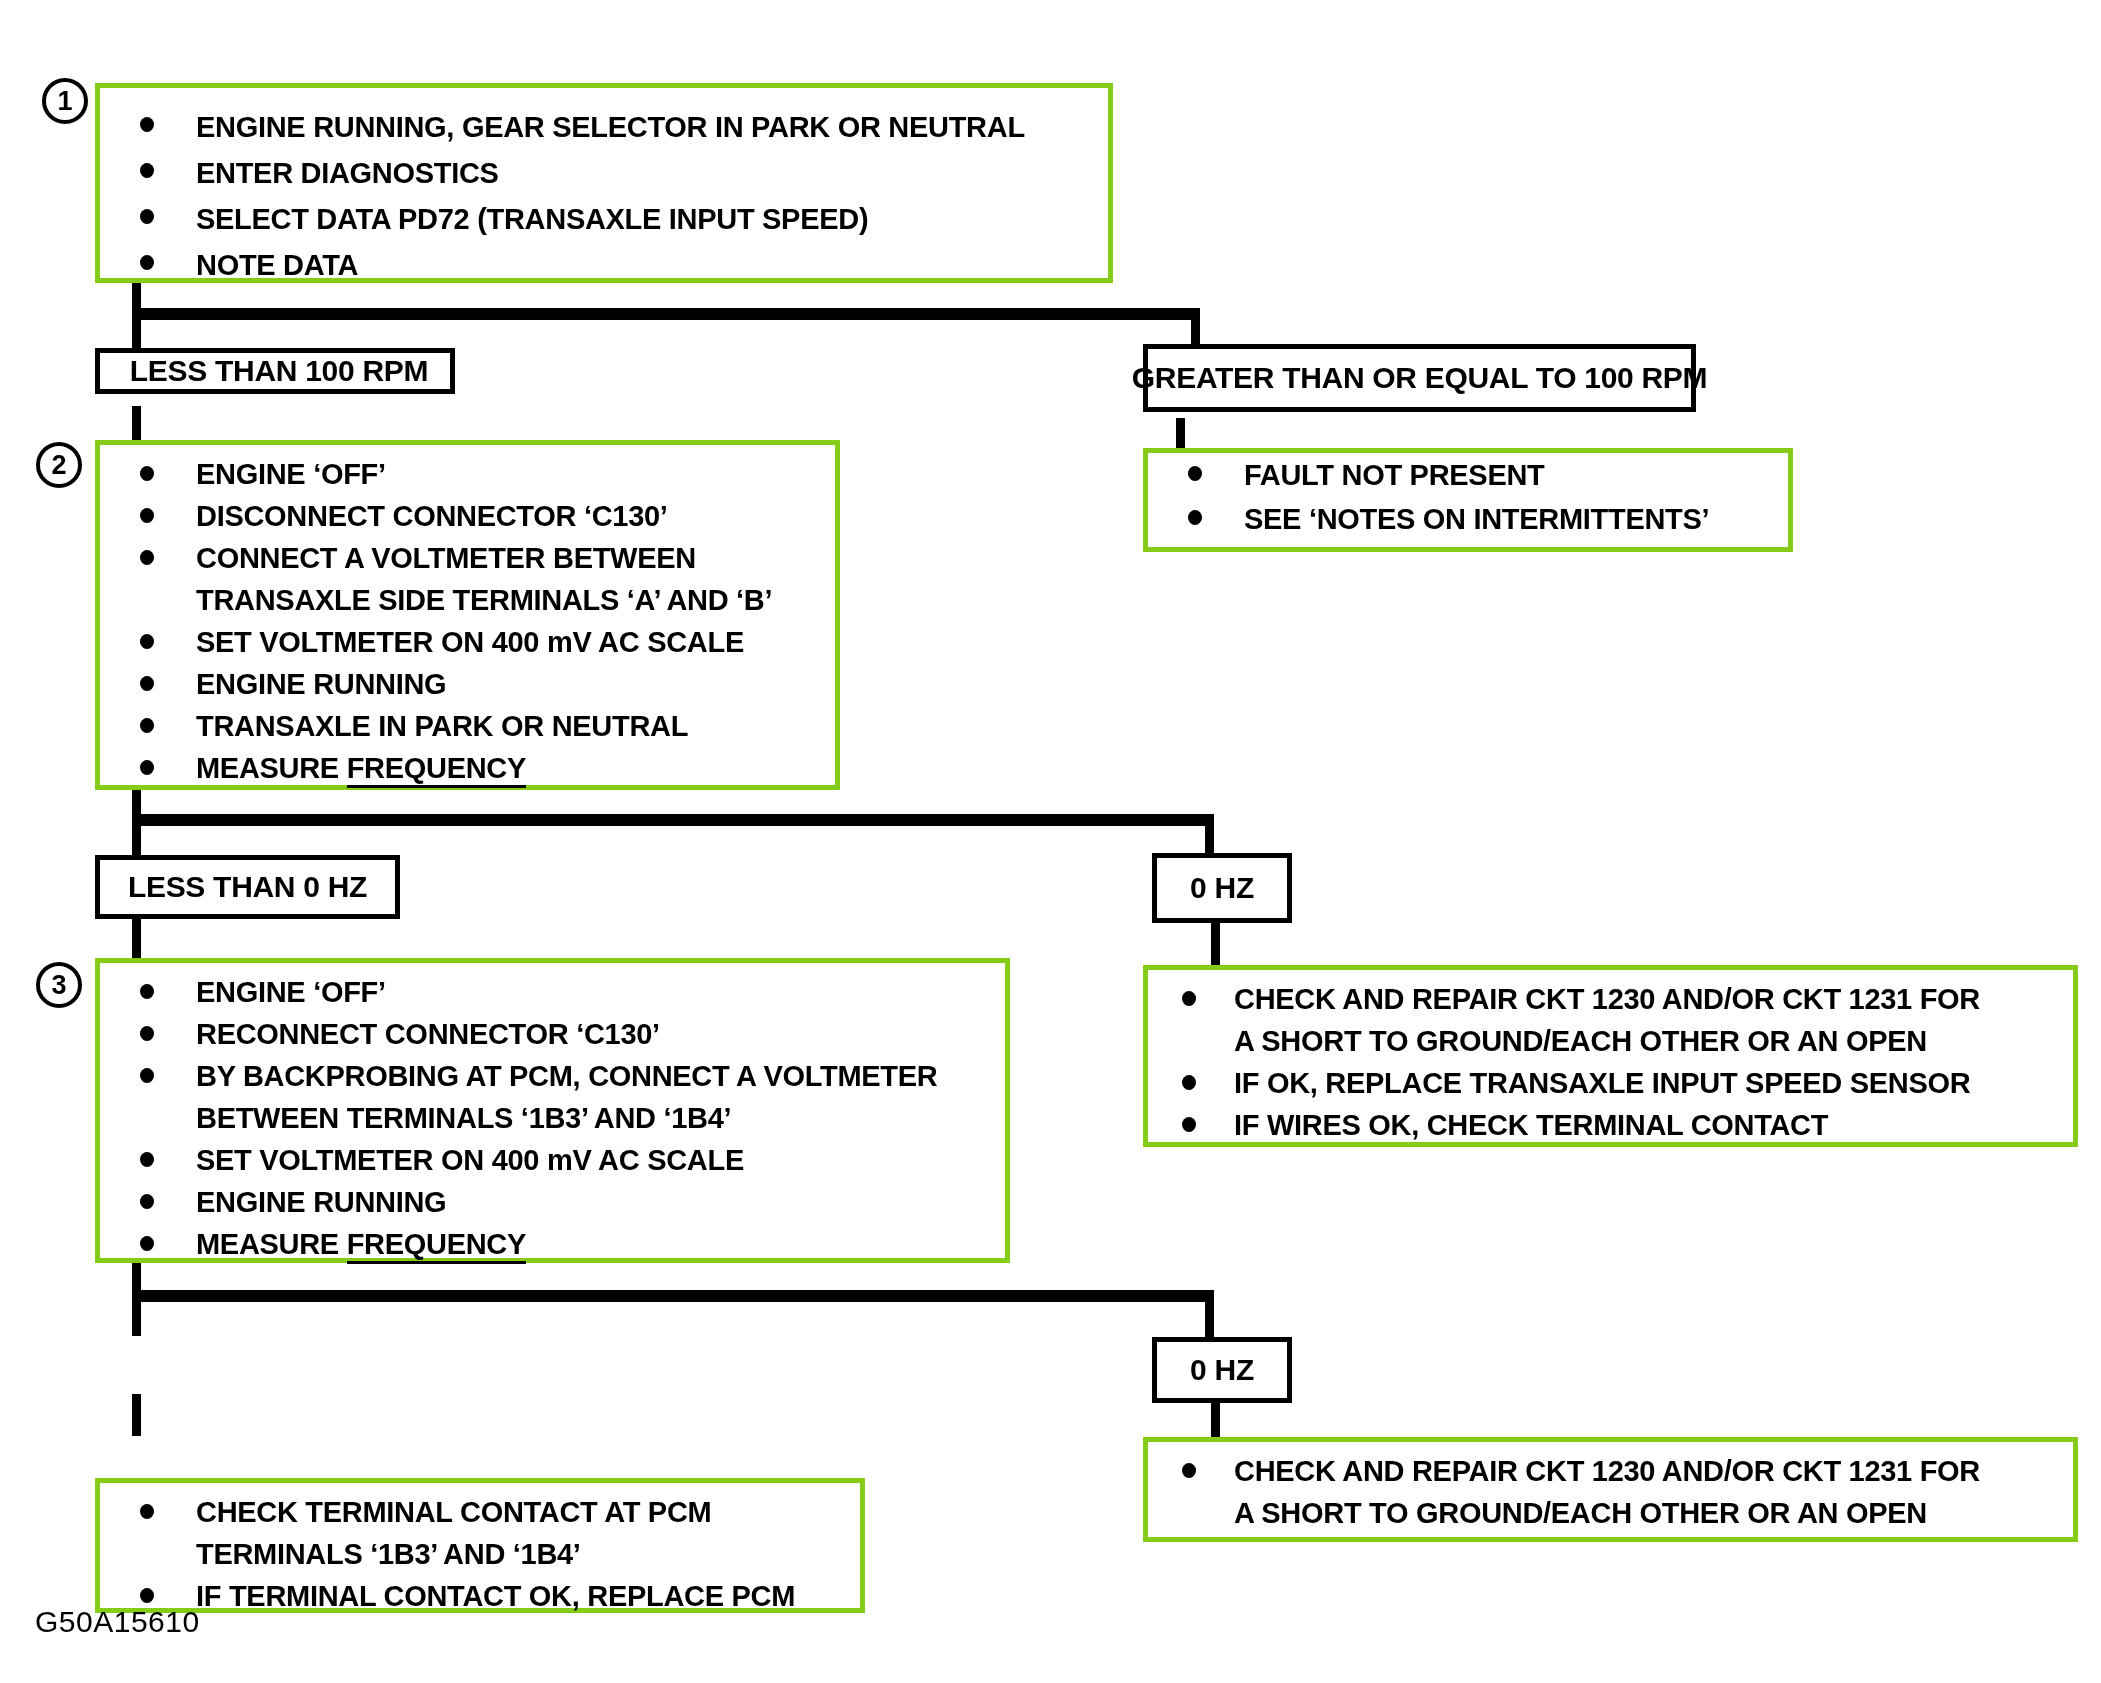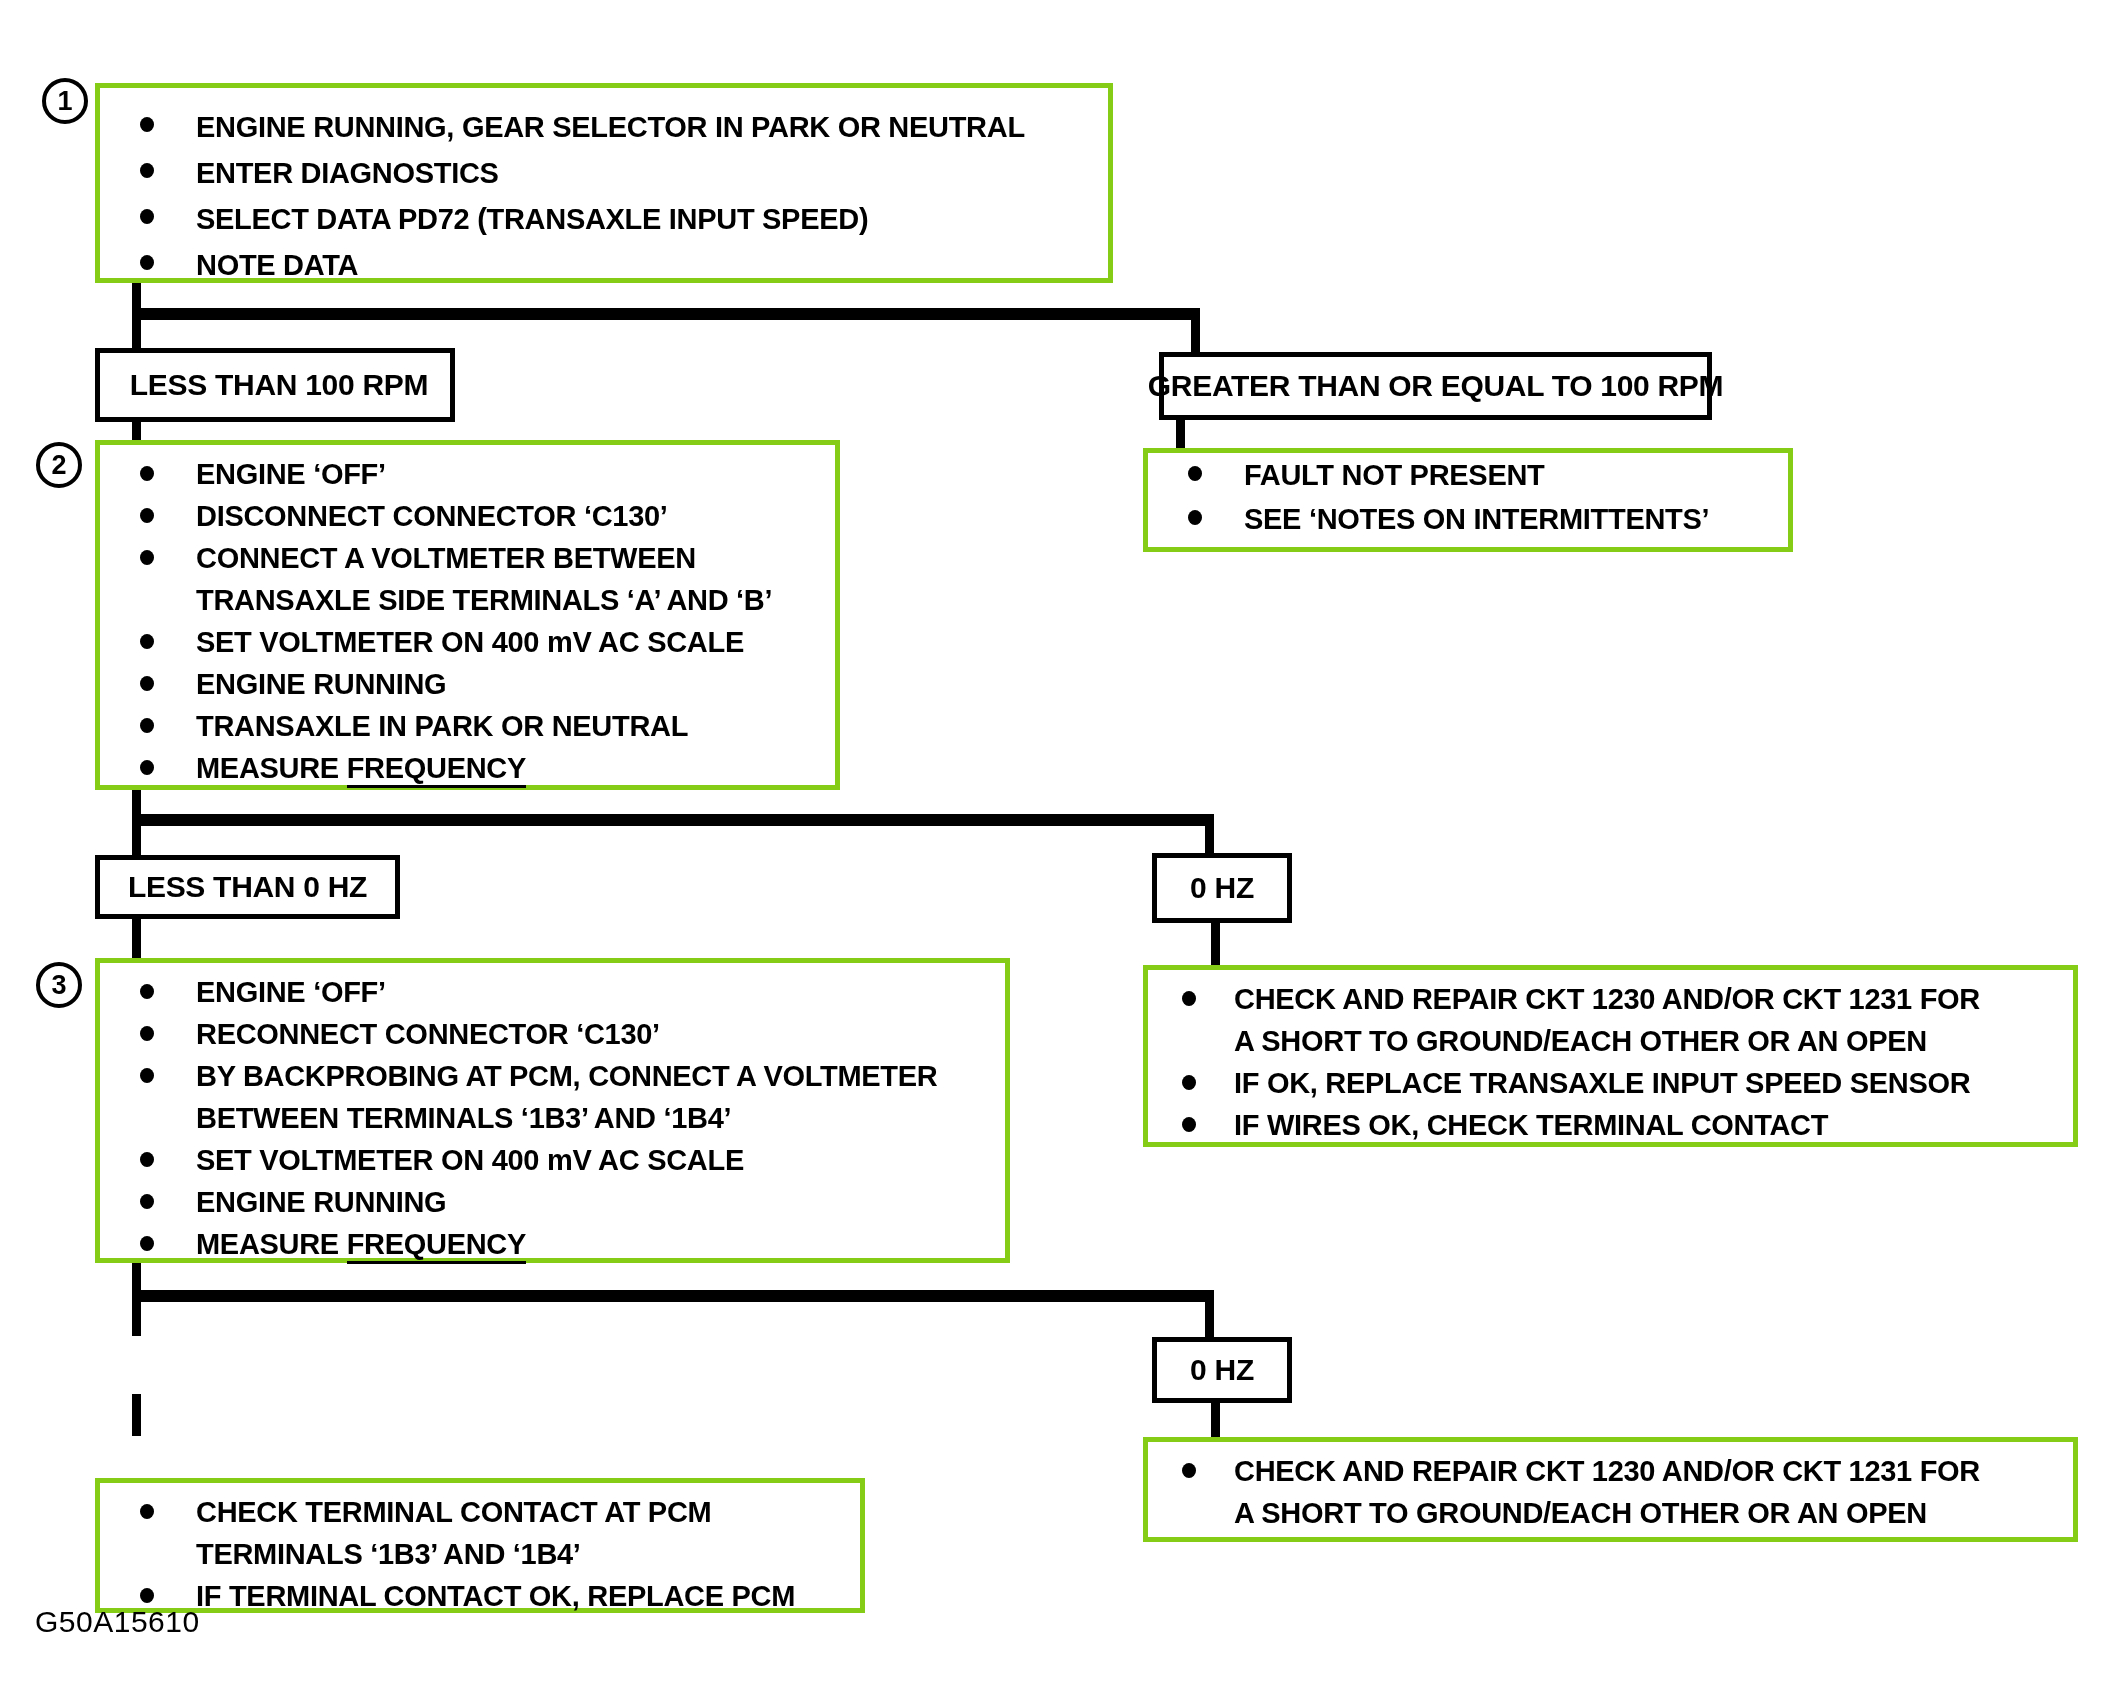--- a/index.html
+++ b/index.html
@@ -82,24 +82,24 @@
           <span class="bullet"></span>
           <span class="txt">SELECT DATA PD72 (TRANSAXLE INPUT SPEED)</span>
         </li>
       <li>
           <span class="bullet"></span>
           <span class="txt">NOTE DATA</span>
         </li>
     </ul>
   </div>
 
-  <div class="lbl" style="left:95px; top:348px; width:360px; height:74px;padding-left:8px;">
+  <div class="lbl" style="left:95px; top:348px; width:360px; height:46px;padding-left:8px;">
     <span>LESS THAN 100 RPM</span>
   </div>
-  <div class="lbl" style="left:1143px; top:352px; width:553px; height:68px;margin-left:16px;">
+  <div class="lbl" style="left:1143px; top:344px; width:553px; height:68px;">
     <span>GREATER THAN OR EQUAL TO 100 RPM</span>
   </div>
 
   <div class="box fault" style="left:1143px; top:448px; width:650px; height:104px;">
     <ul class="items">
       <li>
           <span class="bullet"></span>
           <span class="txt">FAULT NOT PRESENT</span>
         </li>
       <li>

